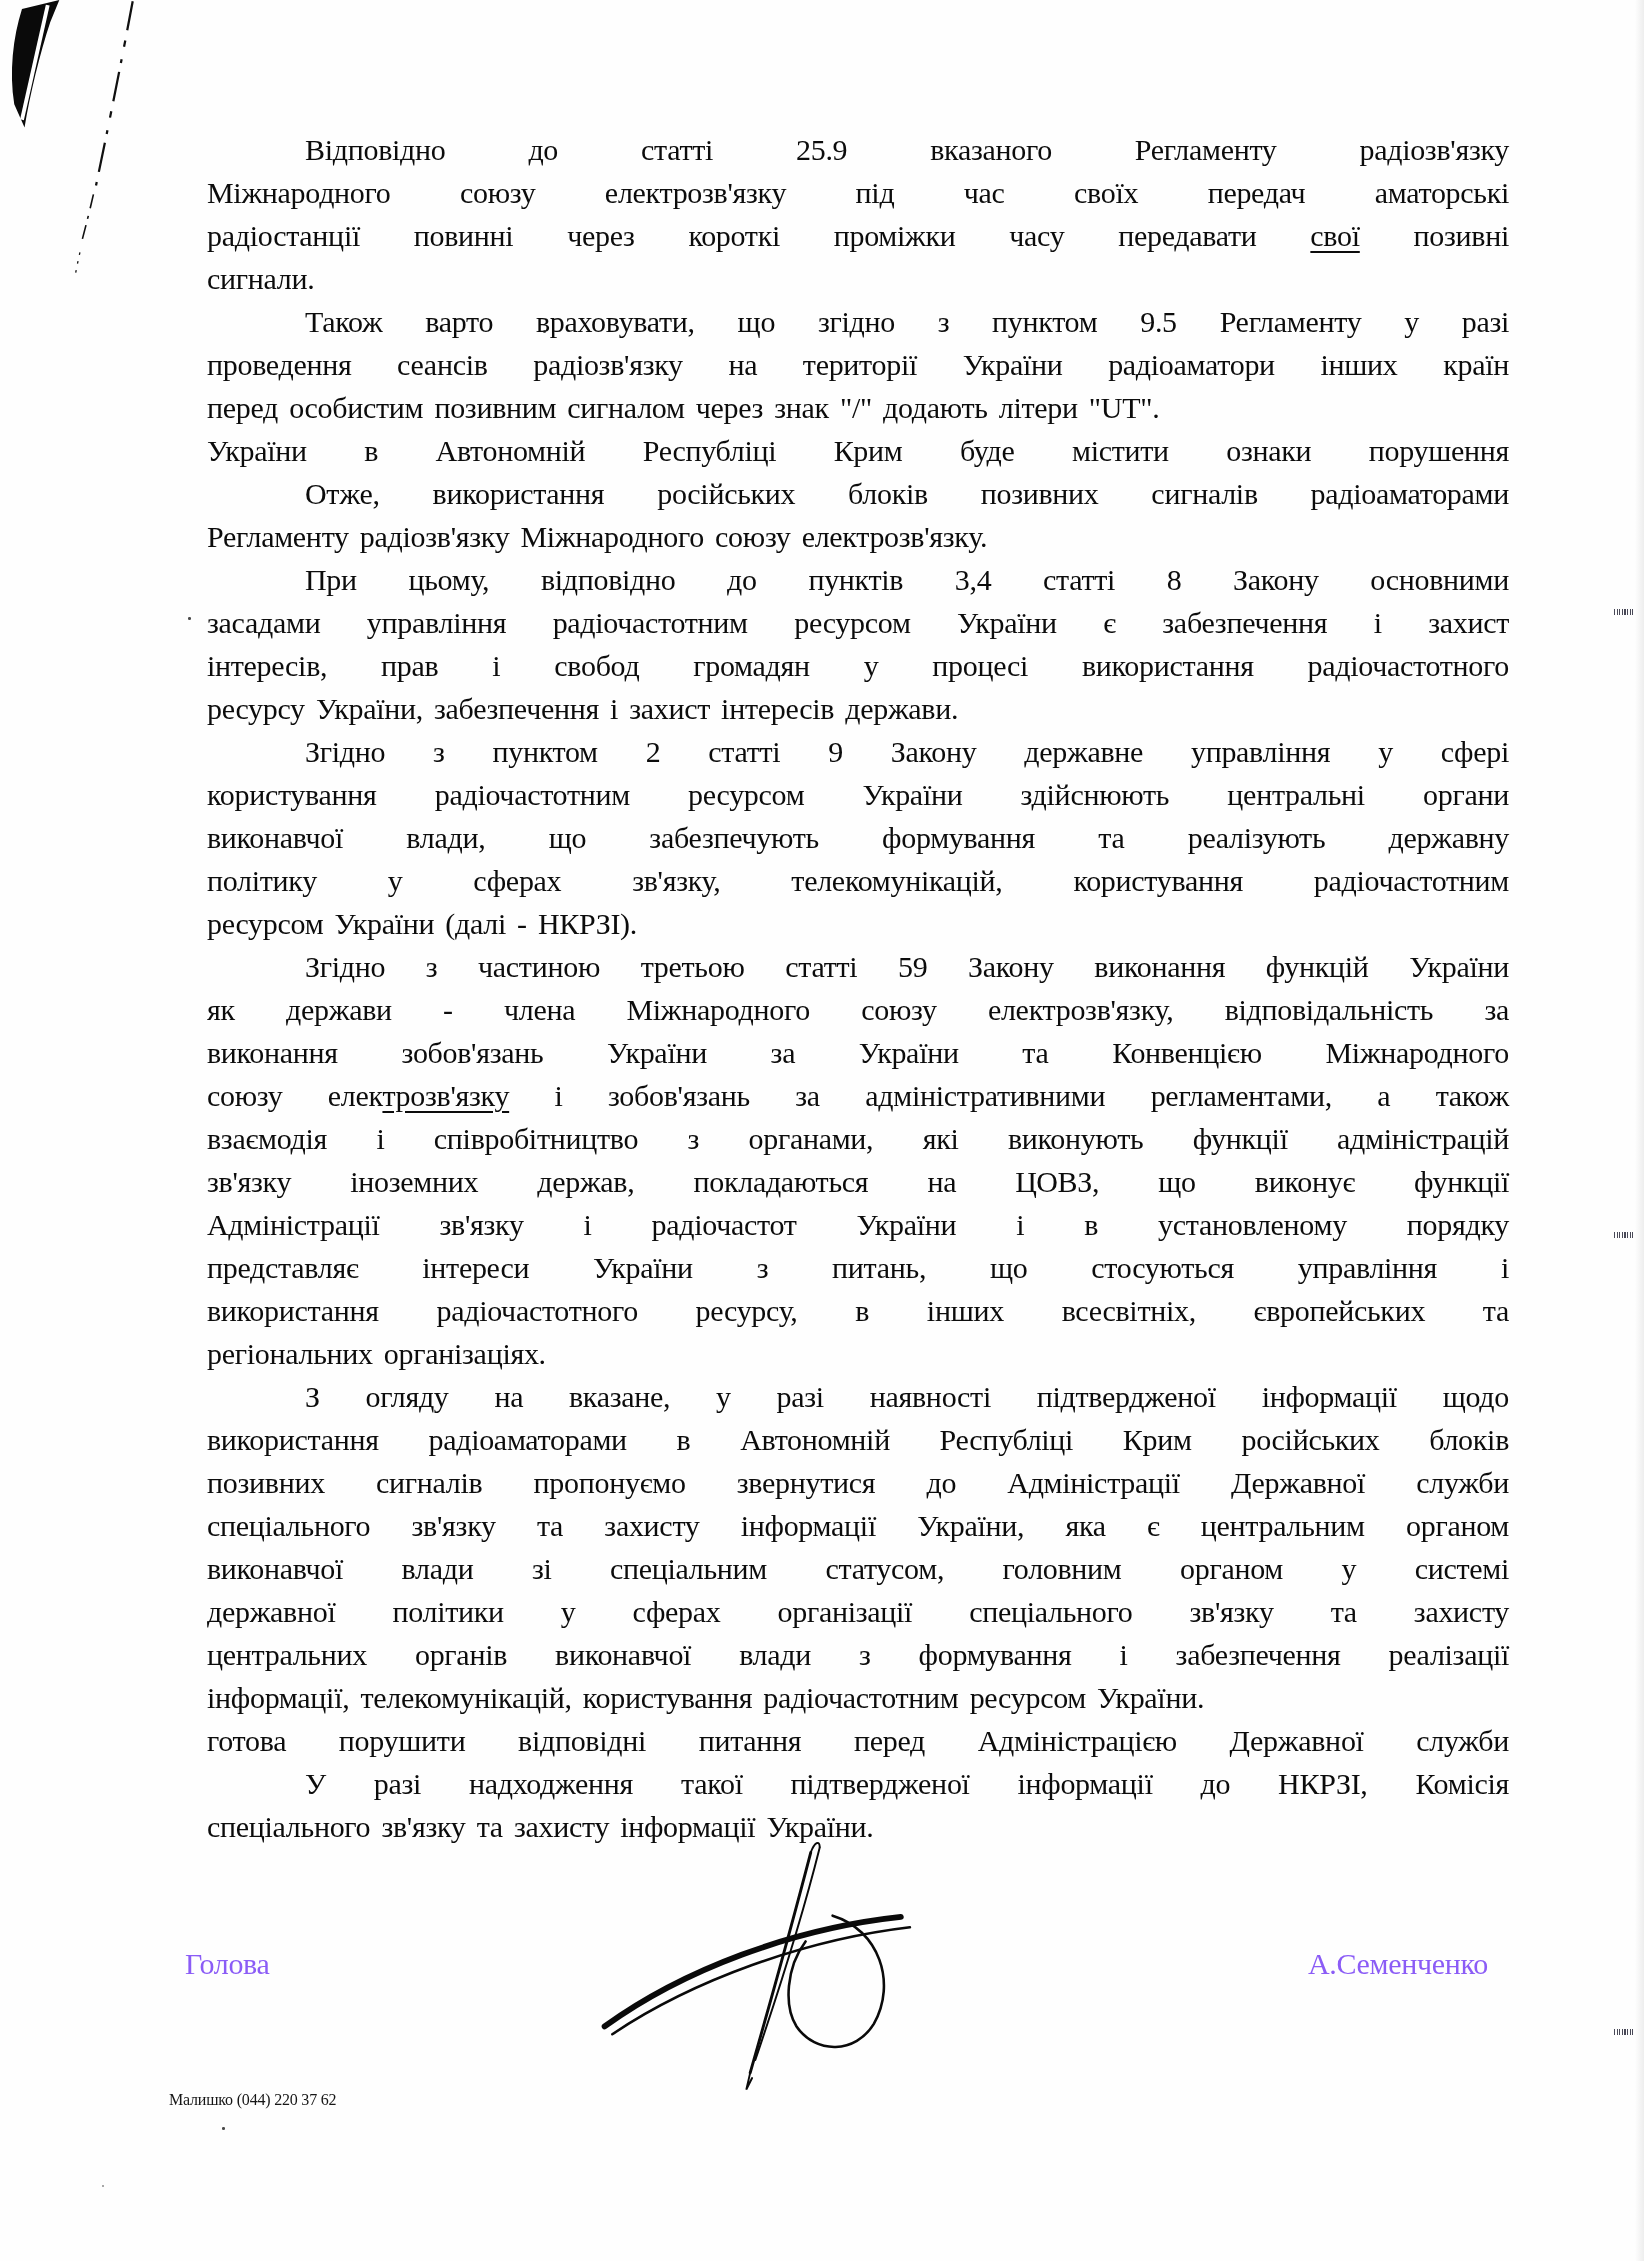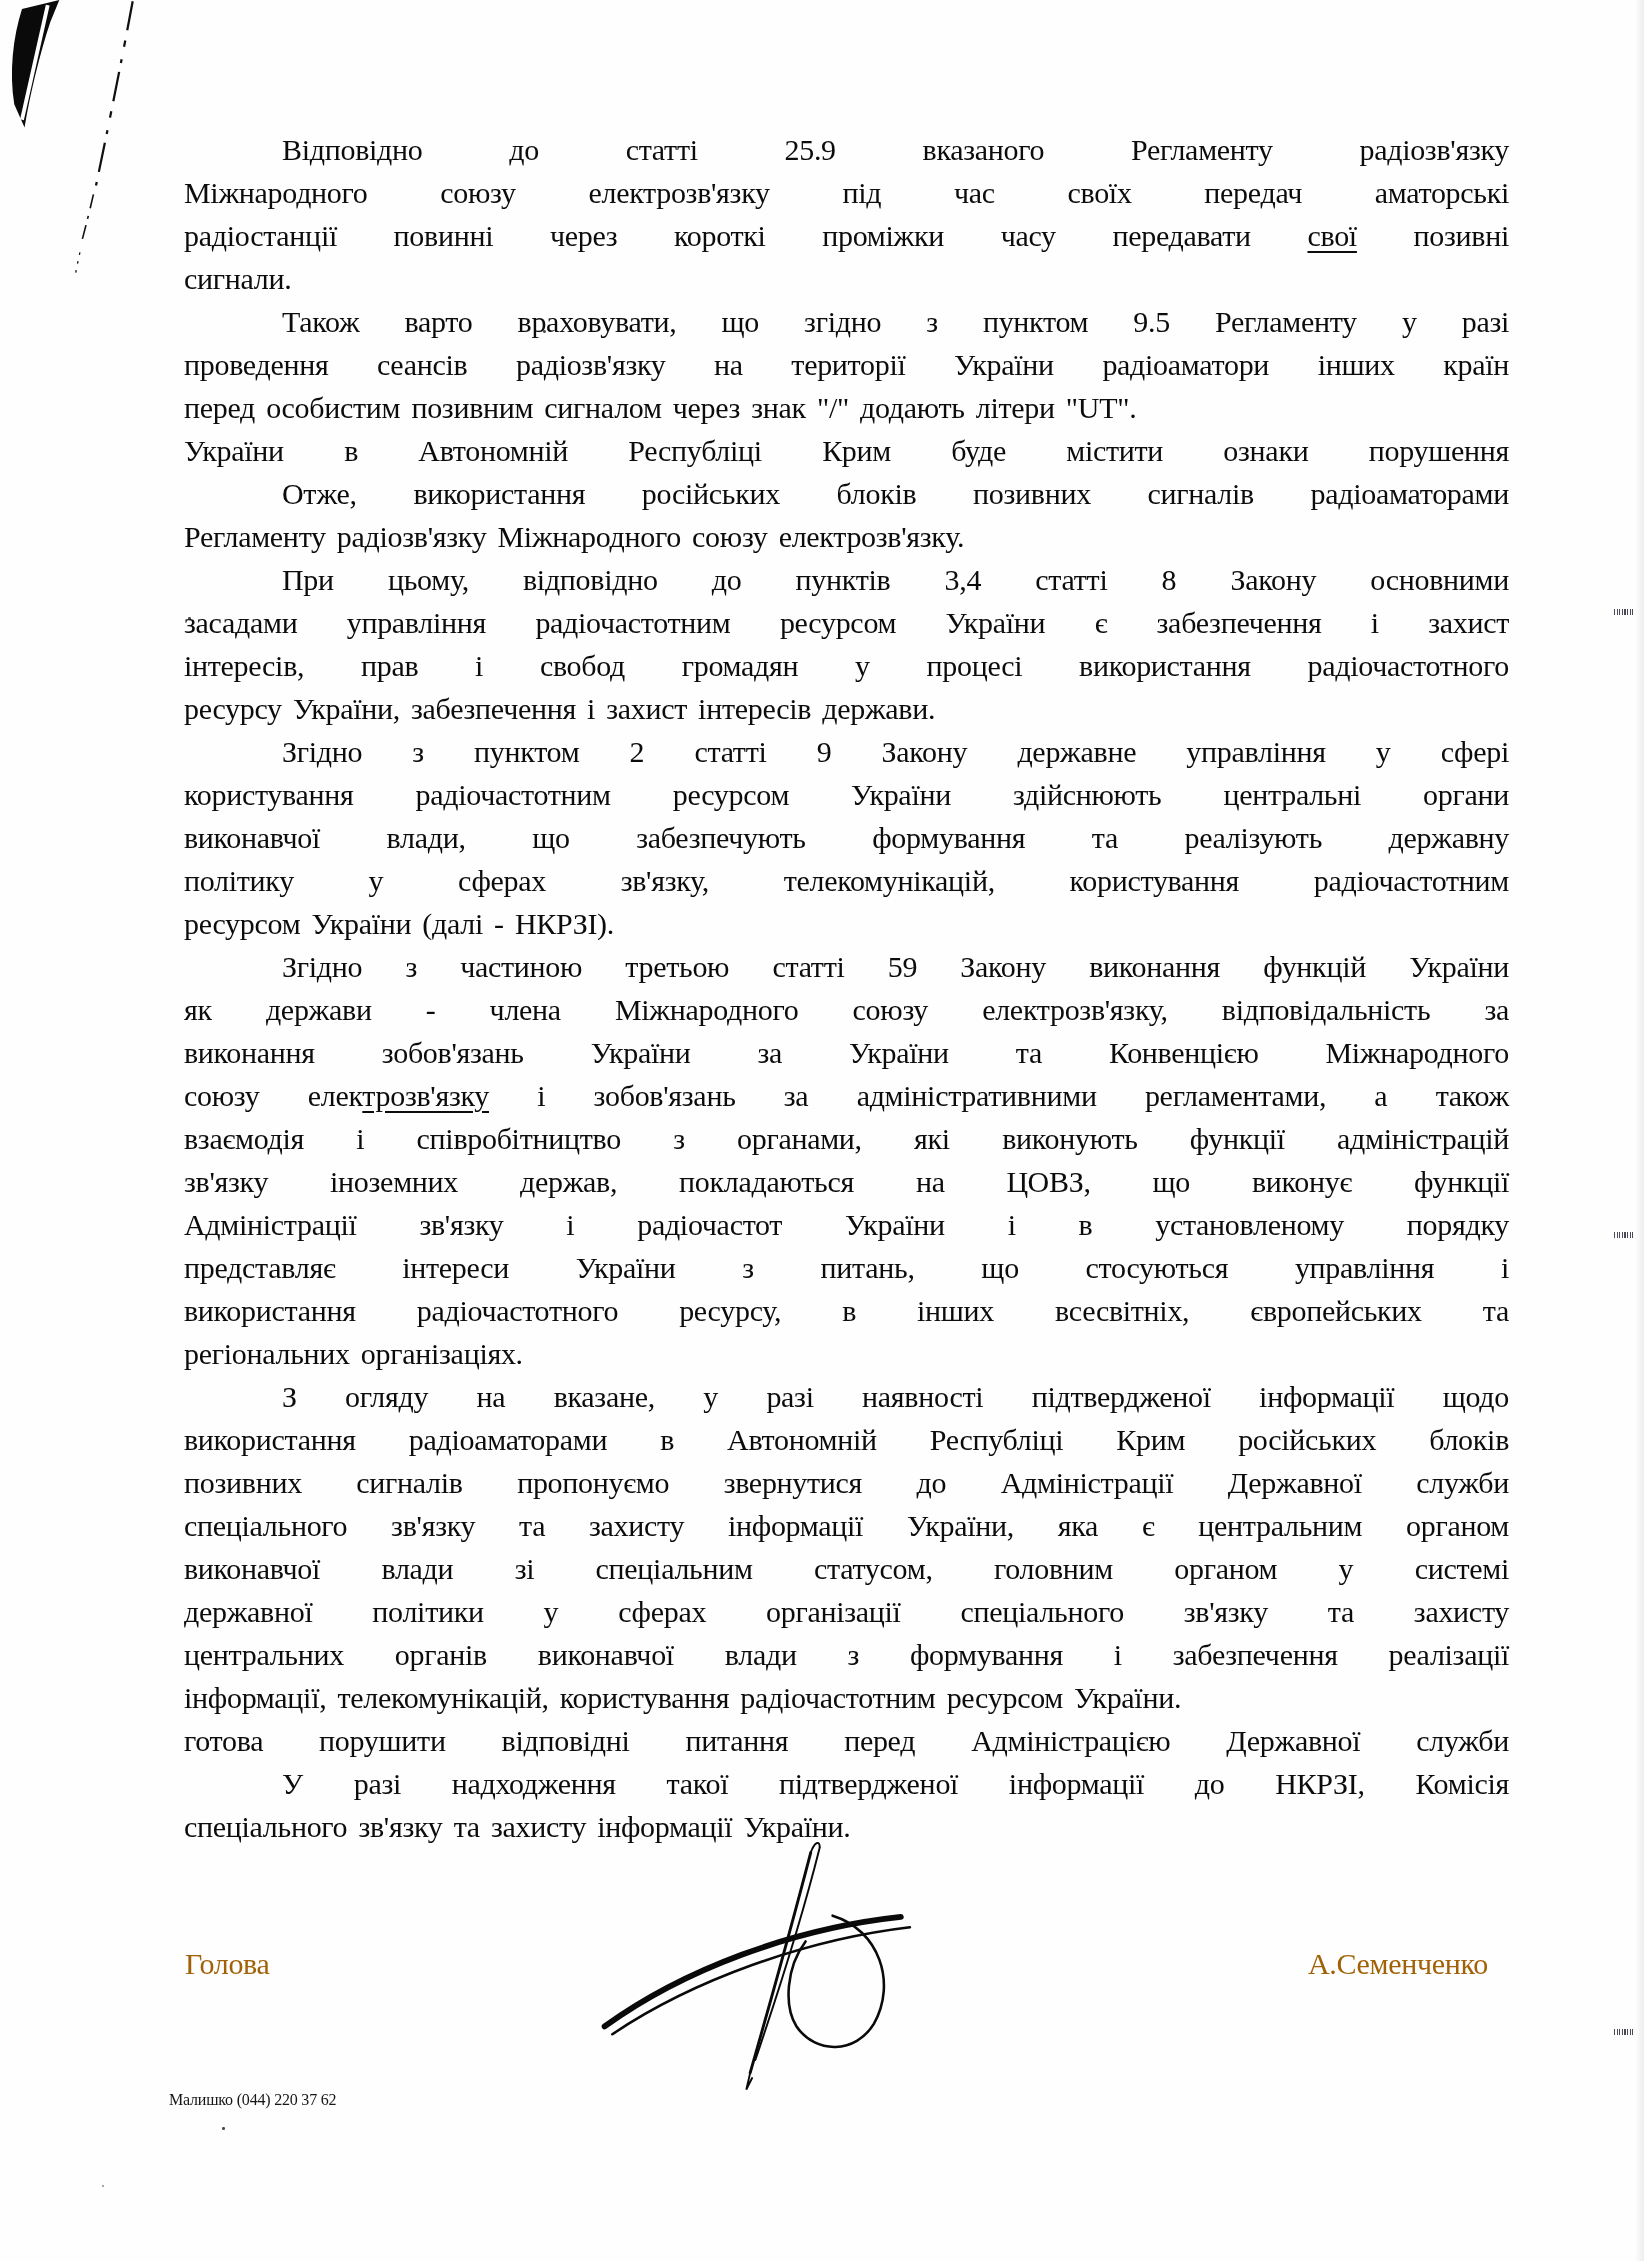--- a/index.html
+++ b/index.html
@@ -29,32 +29,33 @@
     letter-spacing: -0.3px;
     word-spacing: 3.9px;
     color: #0c0c0c;
     text-rendering: optimizeLegibility;
   }
   .line {
     text-align: justify;
     text-align-last: justify;
     white-space: normal;
     filter: blur(0.2px);
+    margin-left: 23px;
   }
   .line.first { text-indent: 98px; }
   .line.last  { text-align-last: left; }
   .line u {
     text-decoration-thickness: 1.9px;
     text-underline-offset: 4.5px;
   }
   .signoff-title, .signoff-name {
     position: absolute;
     font-size: 30px;
     letter-spacing: -0.3px;
-    color: #a16207;
+    color: #8b5cf6;
     filter: blur(0.2px);
   }
   .signoff-title { left: 185px;  top: 1947px; }
   .signoff-name  { right: 156px; top: 1947px; }
   .footer-contact {
     position: absolute;
     left: 169px; top: 2091px;
     font-size: 16px;
     letter-spacing: -0.2px;
     color: #161616;

